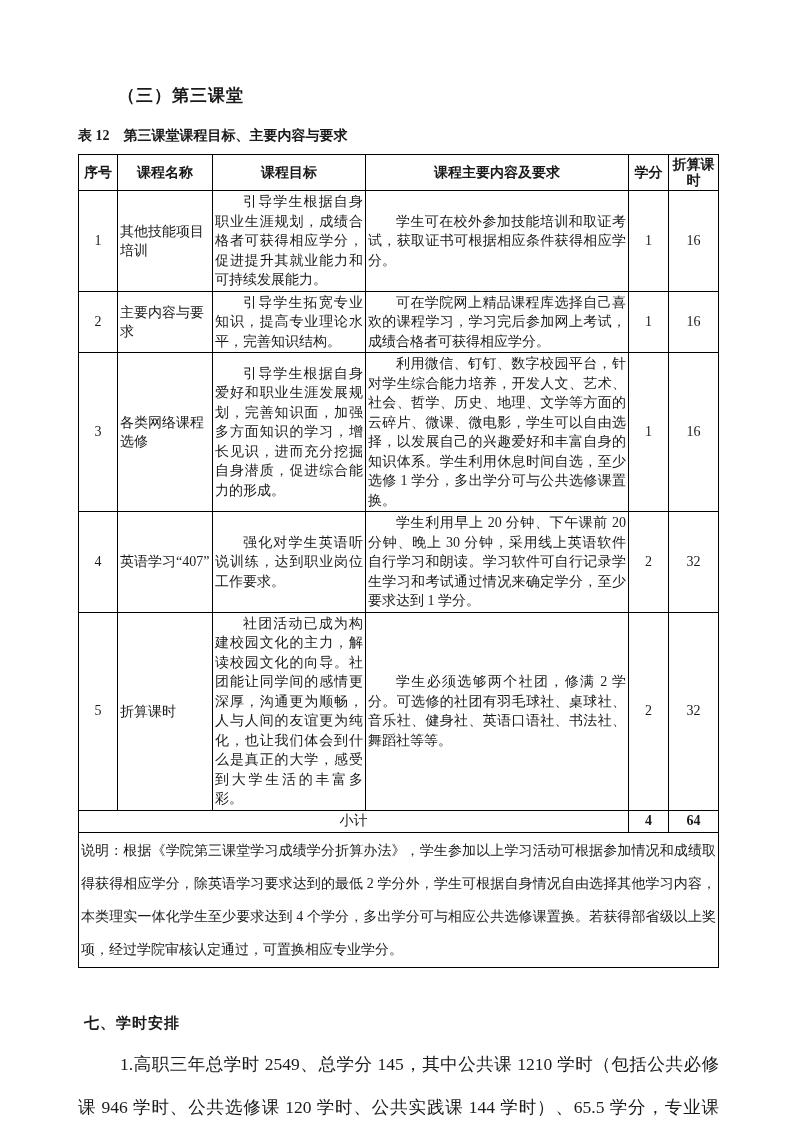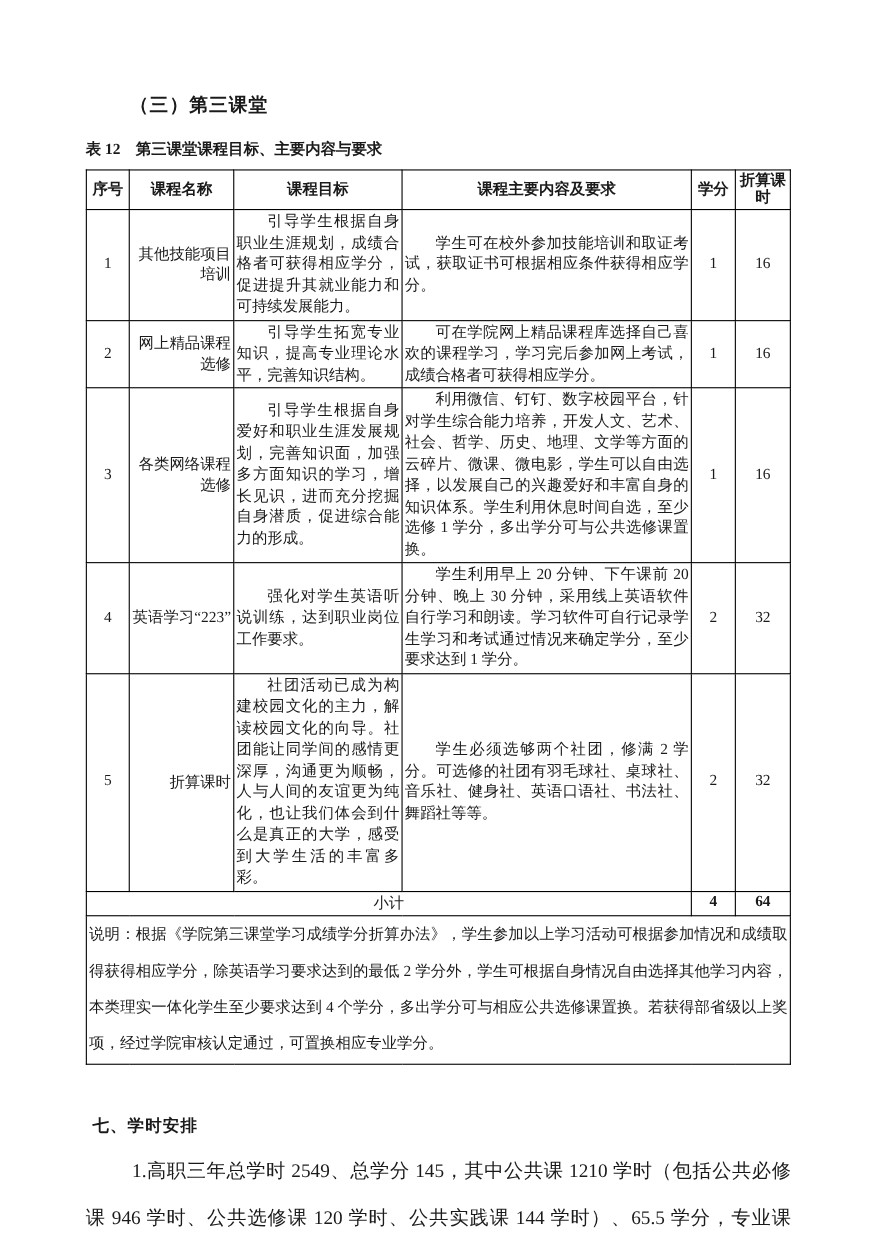--- a/index.html
+++ b/index.html
@@ -39,21 +39,21 @@
     vertical-align:middle;
     padding:1px 2px;
     box-sizing:border-box;
   }
   table.course-table thead th{
     font-weight:bold;text-align:center;
     height:36px;line-height:16px;
   }
   th.pad-narrow{padding:1px 8px;}
   td.c-no{ text-align:center; }
-  td.c-name{ text-align:right; padding:0 9px; line-height:19px; }
+  td.c-name{ text-align:left; padding:0 9px; line-height:19px; }
   td.c-goal, td.c-content{
     text-align:justify;
     text-indent:2em;
     line-height:19.5px;
     padding:1px 6px;
   }
   td.c-credit, td.c-hours{ text-align:center; }
   tr.subtotal-row td{ height:22px; }
   td.c-subtotal-label{ text-align:center;margin-top:40px; }
   td.num-bold{ text-align:center; font-weight:bold; }
@@ -109,37 +109,37 @@
         <tr style="height:98px">
           <td class="c-no">1</td>
           <td class="c-name">其他技能项目培训</td>
           <td class="c-goal">引导学生根据自身职业生涯规划，成绩合格者可获得相应学分，促进提升其就业能力和可持续发展能力。</td>
           <td class="c-content">学生可在校外参加技能培训和取证考试，获取证书可根据相应条件获得相应学分。</td>
           <td class="c-credit">1</td>
           <td class="c-hours">16</td>
         </tr>
         <tr style="height:58px">
           <td class="c-no">2</td>
-          <td class="c-name">网上精品课程选修</td>
+          <td class="c-name">主要内容与要求</td>
           <td class="c-goal">引导学生拓宽专业知识，提高专业理论水平，完善知识结构。</td>
           <td class="c-content">可在学院网上精品课程库选择自己喜欢的课程学习，学习完后参加网上考试，成绩合格者可获得相应学分。</td>
           <td class="c-credit">1</td>
           <td class="c-hours">16</td>
         </tr>
         <tr style="height:148px">
           <td class="c-no">3</td>
           <td class="c-name">各类网络课程选修</td>
           <td class="c-goal">引导学生根据自身爱好和职业生涯发展规划，完善知识面，加强多方面知识的学习，增长见识，进而充分挖掘自身潜质，促进综合能力的形成。</td>
           <td class="c-content">利用微信、钉钉、数字校园平台，针对学生综合能力培养，开发人文、艺术、社会、哲学、历史、地理、文学等方面的云碎片、微课、微电影，学生可以自由选择，以发展自己的兴趣爱好和丰富自身的知识体系。学生利用休息时间自选，至少选修 1 学分，多出学分可与公共选修课置换。</td>
           <td class="c-credit">1</td>
           <td class="c-hours">16</td>
         </tr>
         <tr style="height:92px">
           <td class="c-no">4</td>
-          <td class="c-name">英语学习“223”</td>
+          <td class="c-name">英语学习“407”</td>
           <td class="c-goal">强化对学生英语听说训练，达到职业岗位工作要求。</td>
           <td class="c-content">学生利用早上 20 分钟、下午课前 20 分钟、晚上 30 分钟，采用线上英语软件自行学习和朗读。学习软件可自行记录学生学习和考试通过情况来确定学分，至少要求达到 1 学分。</td>
           <td class="c-credit">2</td>
           <td class="c-hours">32</td>
         </tr>
         <tr style="height:176px">
           <td class="c-no">5</td>
           <td class="c-name">折算课时</td>
           <td class="c-goal">社团活动已成为构建校园文化的主力，解读校园文化的向导。社团能让同学间的感情更深厚，沟通更为顺畅，人与人间的友谊更为纯化，也让我们体会到什么是真正的大学，感受到大学生活的丰富多彩。</td>
           <td class="c-content">学生必须选够两个社团，修满 2 学分。可选修的社团有羽毛球社、桌球社、音乐社、健身社、英语口语社、书法社、舞蹈社等等。</td>

